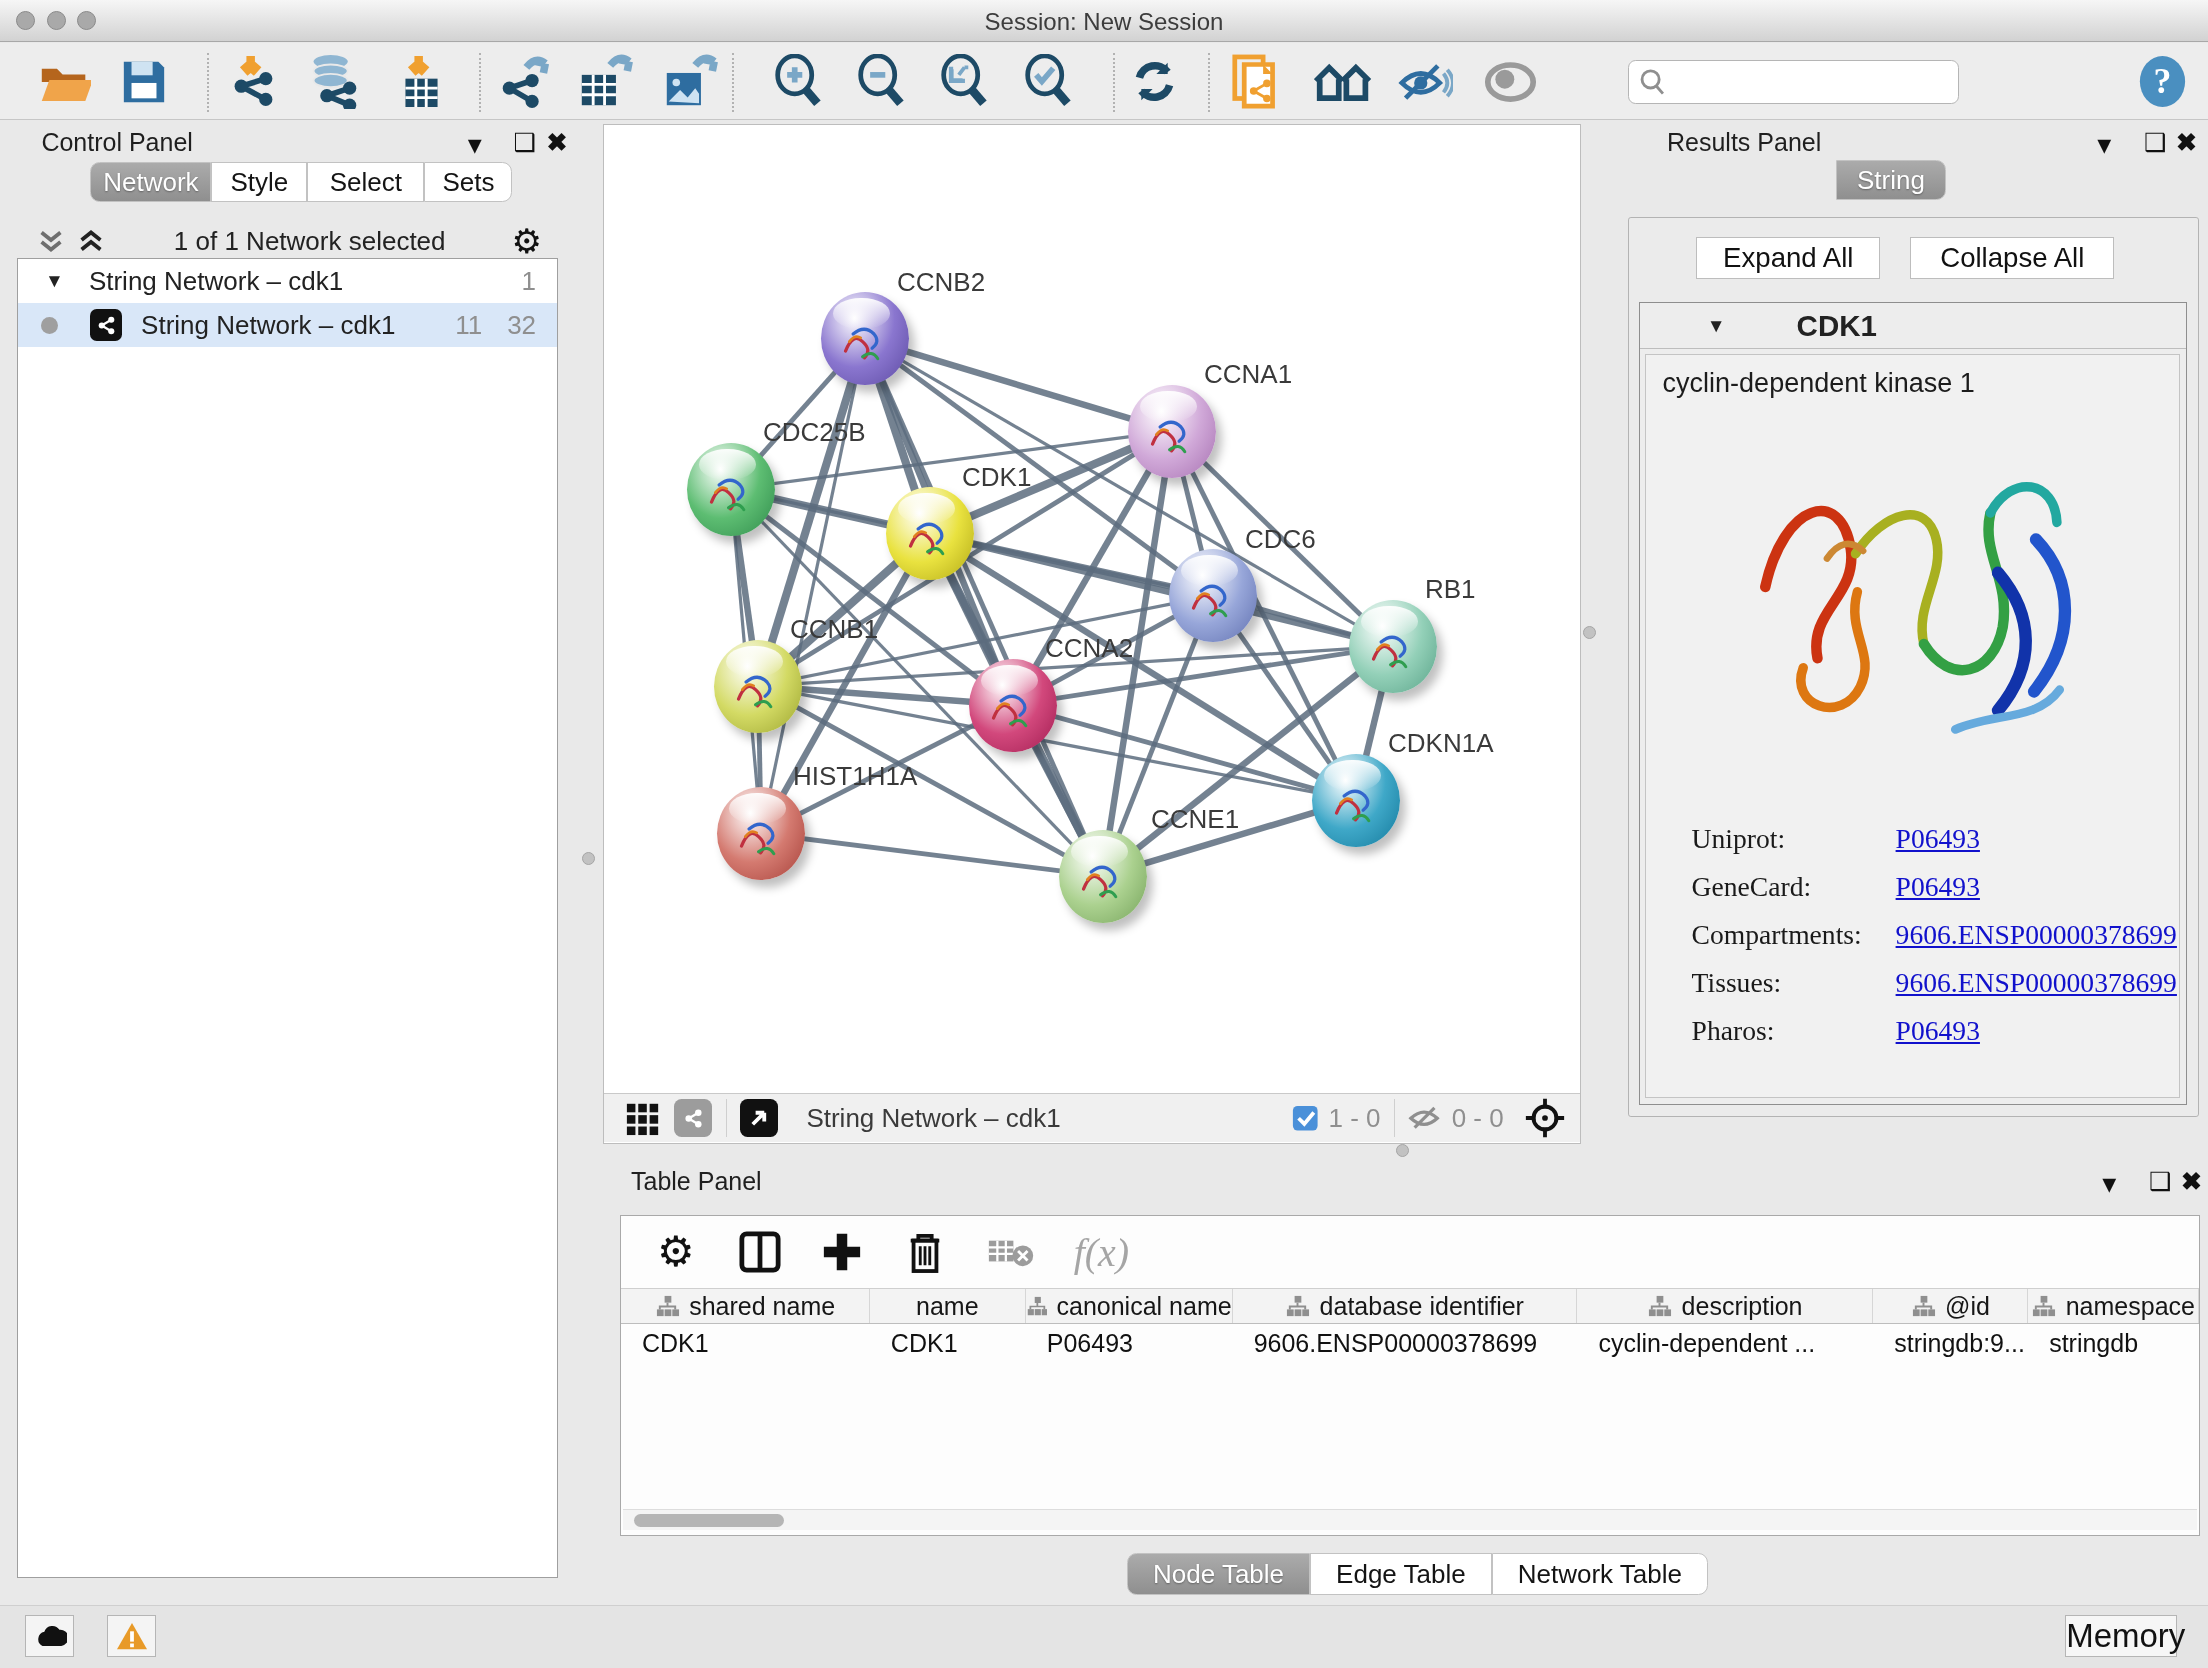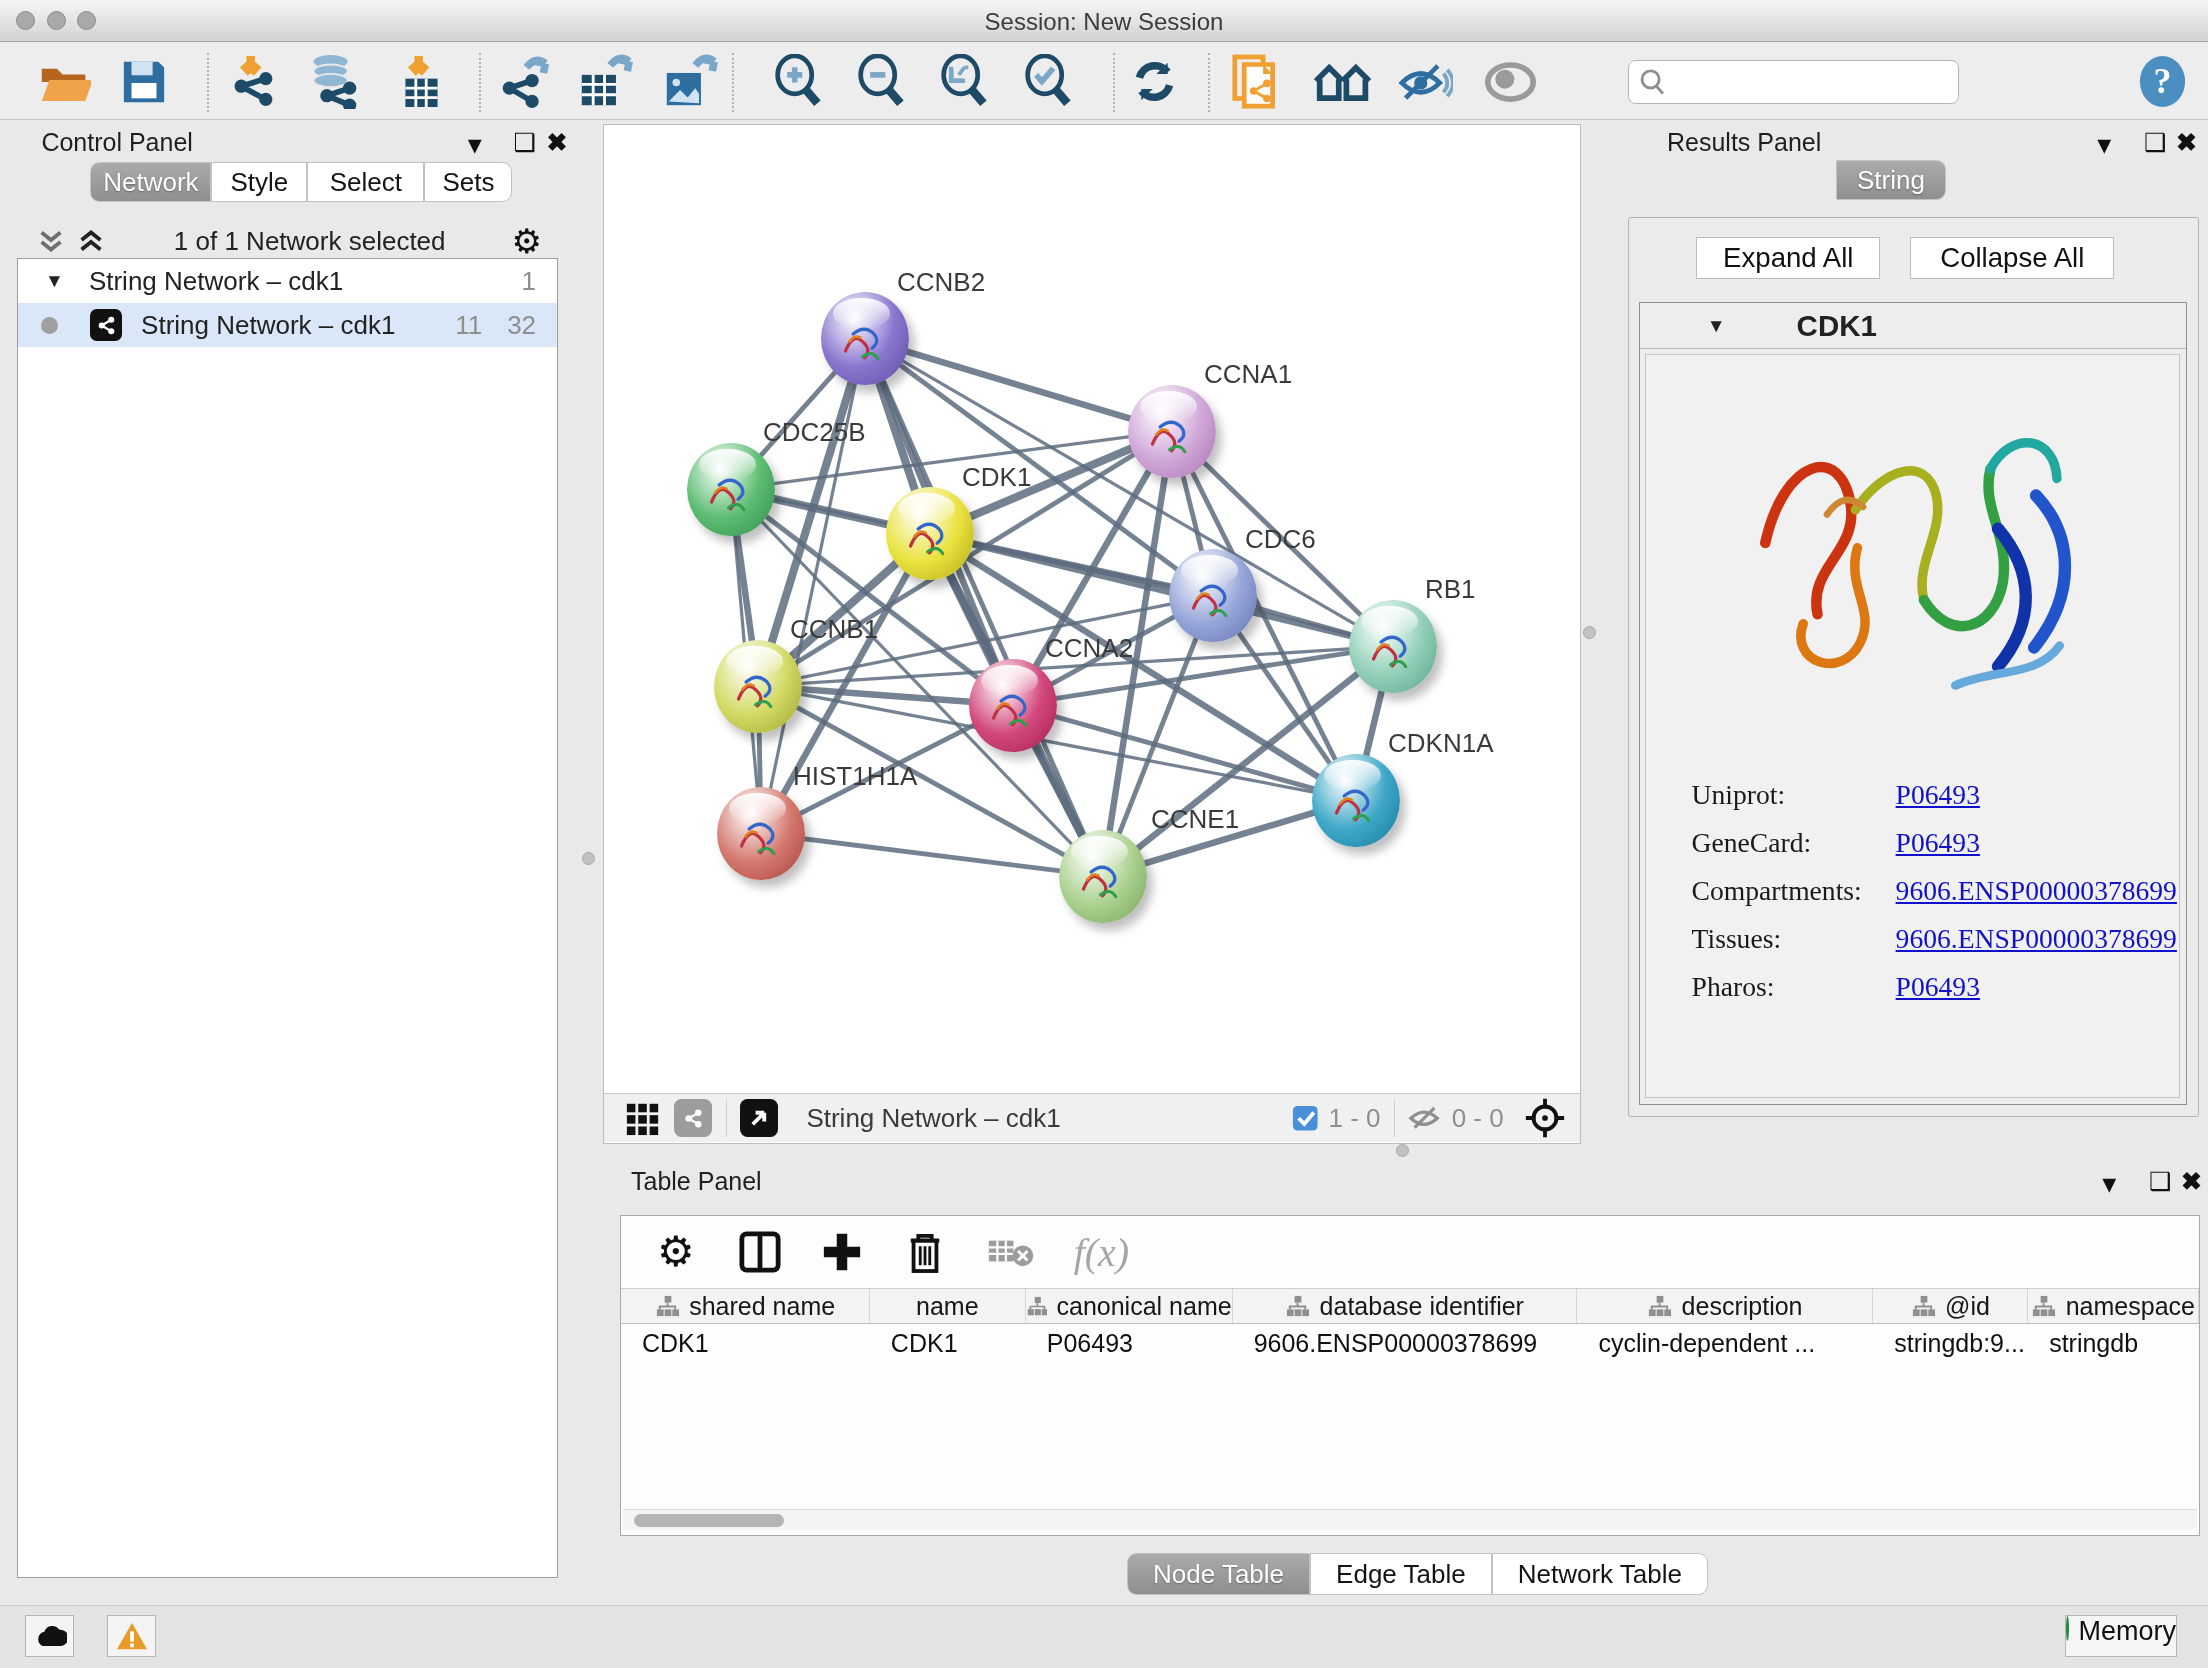--- a/index.html
+++ b/index.html
@@ -77,21 +77,21 @@
   #tp-row { left:0; top:126px; width:100%; height:38px; display:flex; }
   .td { font-size:25px; color:#111; padding-left:21px; display:flex; align-items:center; overflow:hidden; white-space:nowrap; }
   #tp-hscroll { left:1.9px; top:293px; width:1574px; height:21px; background:#f4f4f4; border-top:1px solid #ddd; }
   #tp-thumb { left:11.4px; top:3.8px; width:150px; height:13.3px; background:#b5b5b5; border-radius:6.7px; }
   #tp-tabs { left:537px; top:398px; display:flex; }
   .bt-tab { height:42px; padding:0 25px; }
 
   
   #statusbar { left:0; top:1605px; width:2208px; height:63px; background:#e4e4e4; border-top:1px solid #cfcfcf; }
   .sb-btn { top:8.6px; width:49px; height:42px; background:#f4f4f4; border:1.9px solid #b5b5b5; display:flex; align-items:center; justify-content:center; }
-  #memory-btn { left:2065px; top:8.6px; width:112px; height:42px; background:#f6f6f6; border:1.9px solid #b5b5b5; display:flex; justify-content:center; gap:9.5px; font-size:27px; color:#111; }
+  #memory-btn { left:2065px; top:8.6px; width:112px; height:42px; background:#f6f6f6; border:1.9px solid #b5b5b5; display:flex; align-items:center; justify-content:center; gap:9.5px; font-size:33px; color:#111; }
   #memory-dot { width:25px; height:25px; border-radius:50%; background:#1f8c3b; }
 
   .splitter-dot { width:13.3px; height:13.3px; border-radius:50%; background:#c2c2c2; border:1px solid #a5a5a5; }
   .chev { stroke:#6e6e6e; stroke-width:4; fill:none; }
   .gear { font-size:34px; color:#111; line-height:1; }
 </style>
 </head>
 <body>
 
 <div id="titlebar" class="abs">
@@ -553,20 +553,21 @@
   <div id="rp-outer" class="abs">
     <div class="rbtn abs" style="left:67px; top:19px; width:184px">Expand All</div>
     <div class="rbtn abs" style="left:281px; top:19px; width:204px">Collapse All</div>
 
     <div id="rp-section" class="abs">
       <div id="rp-sec-head">
         <span style="margin-left:67px; font-size:19px">▼</span>
         <span style="margin-left:71px; font-size:29.5px; font-weight:bold">CDK1</span>
       </div>
       <div id="rp-content" class="abs">
+        <div id="rp-desc">cyclin-dependent kinase 1</div>
 
         <svg width="399" height="380" style="display:block; margin:17px auto 0" viewBox="0 0 420 400">
           <g fill="none" stroke-linecap="round">
             <path d="M55 180 C75 90 135 75 145 140 C152 190 100 205 110 255" stroke="#cc3311" stroke-width="11"></path>
             <path d="M95 265 C80 305 135 325 155 285 C172 250 140 228 152 185" stroke="#dd7711" stroke-width="10"></path>
             <path d="M150 145 C180 100 225 88 235 130 C244 168 212 200 222 240" stroke="#a8b020" stroke-width="10"></path>
             <path d="M222 240 C250 285 295 272 305 222 C313 172 282 145 292 102" stroke="#33a044" stroke-width="11"></path>
             <path d="M292 102 C315 60 360 68 362 112" stroke="#22a8a0" stroke-width="10"></path>
             <path d="M340 130 C380 172 382 235 338 290" stroke="#2255cc" stroke-width="13"></path>
             <path d="M300 165 C338 210 340 262 300 310" stroke="#1133aa" stroke-width="13"></path>

